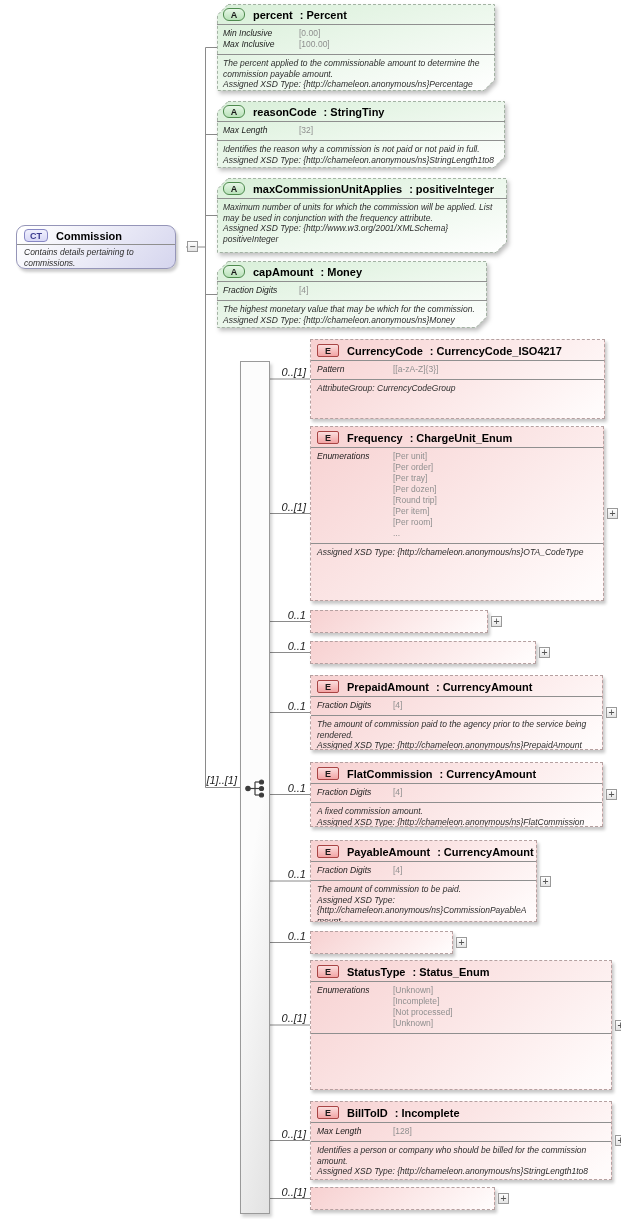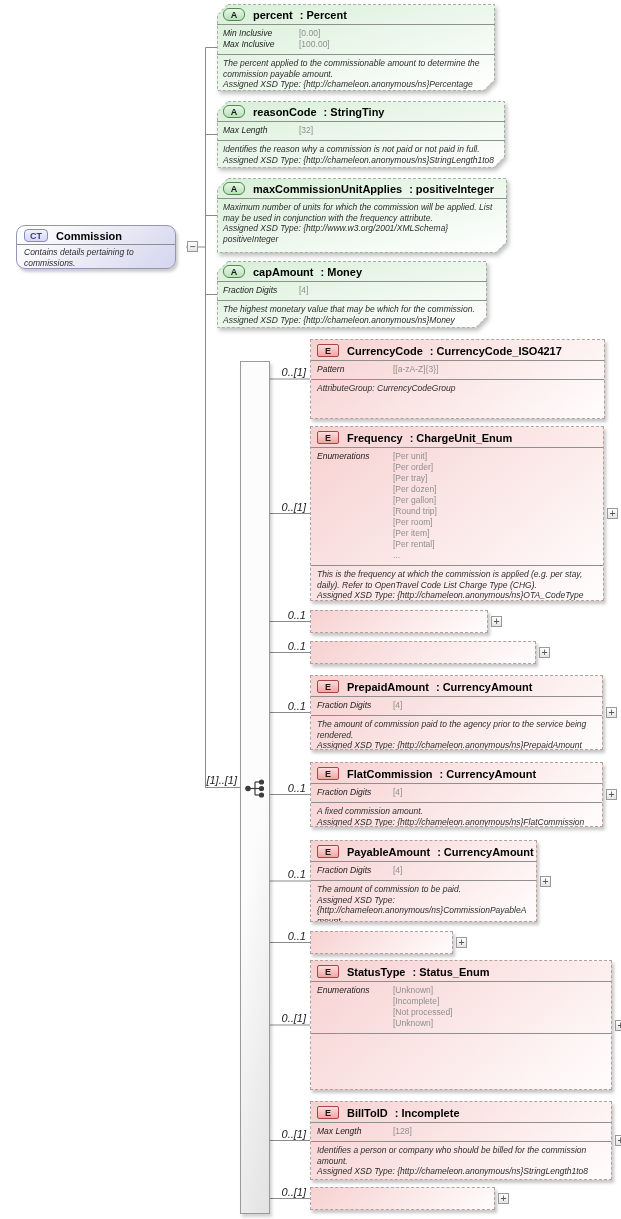--- a/index.html
+++ b/index.html
@@ -266,46 +266,37 @@
           <div class="frow">
             <span class="flabel"></span>
             <span class="fval">[Per tray]</span>
           </div>
           <div class="frow">
             <span class="flabel"></span>
             <span class="fval">[Per dozen]</span>
           </div>
           <div class="frow">
             <span class="flabel"></span>
-            <span class="fval">[Per gallon]</span>
-          </div>
-          <div class="frow">
-            <span class="flabel"></span>
             <span class="fval">[Round trip]</span>
           </div>
           <div class="frow">
             <span class="flabel"></span>
+            <span class="fval">[Per item]</span>
+          </div>
+          <div class="frow">
+            <span class="flabel"></span>
             <span class="fval">[Per room]</span>
           </div>
           <div class="frow">
             <span class="flabel"></span>
-            <span class="fval">[Per item]</span>
-          </div>
-          <div class="frow">
-            <span class="flabel"></span>
-            <span class="fval">[Per rental]</span>
-          </div>
-          <div class="frow">
-            <span class="flabel"></span>
             <span class="fval">...</span>
           </div>
         </div>
         <div class="hr"></div>
         <div class="sec desc">
-          <div>This is the frequency at which the commission is applied (e.g. per stay, daily). Refer to OpenTravel Code List Charge Type (CHG).</div>
           <div>Assigned XSD Type: {http://chameleon.anonymous/ns}OTA_CodeType</div>
         </div>
       </div>
       <div class="cardlab" style="right:315px;top:500.5px;">0..[1]</div>
       <div class="pm" style="left:607px;top:508px;">+</div>
       <div class="box box-elem ref" style="left:310px;top:610px;width:178px;height:23px;background:linear-gradient(140deg,#f7d1d1 0%,#fffbfb 95%);">
         <div class="bhead">
           <span class="badge e">E</span>
           <span class="bname refw">&lt;Ref&gt;</span>
           <span class="btype">: PersonIdentifier</span>

